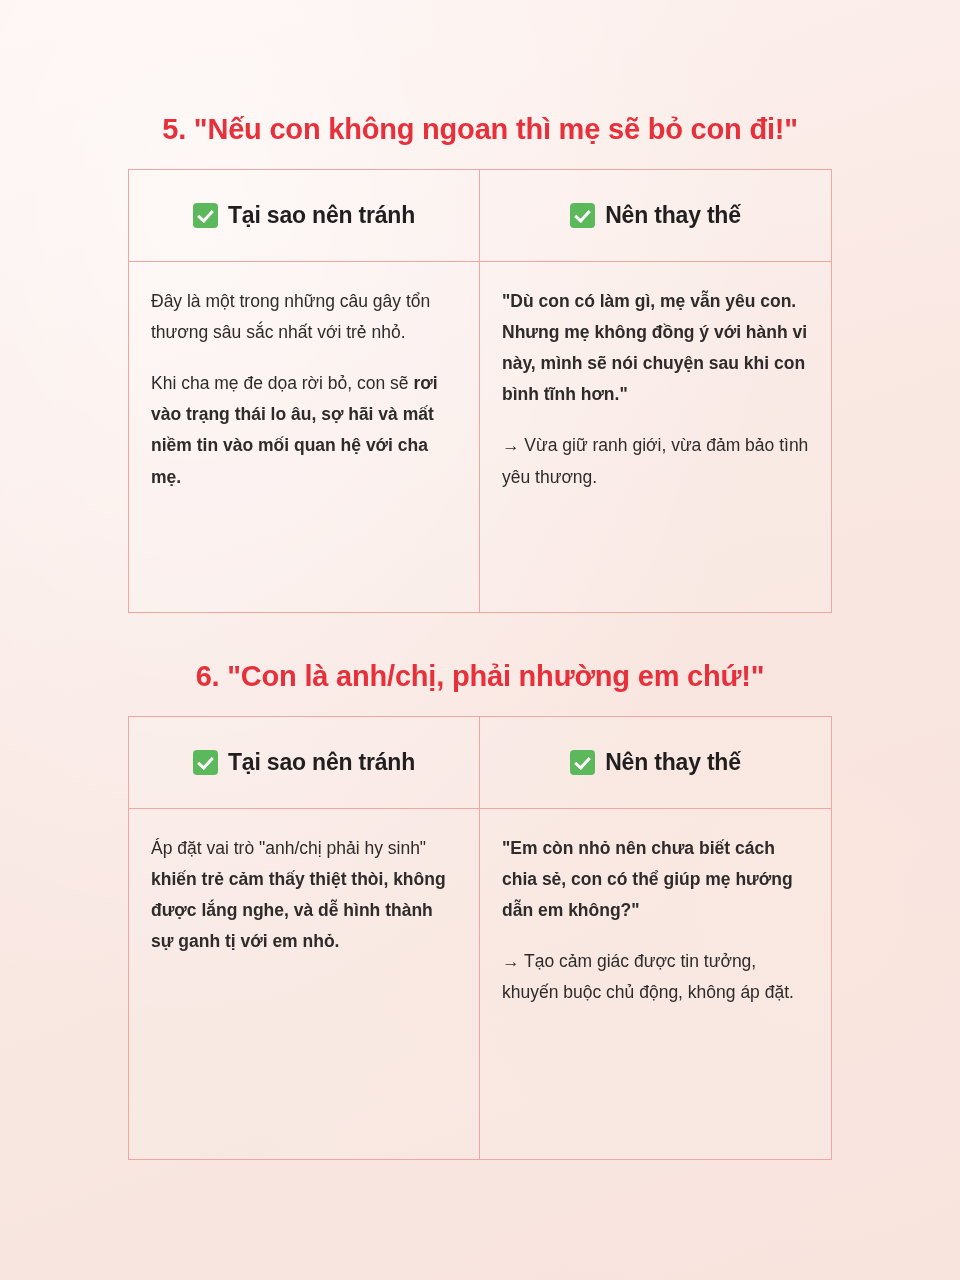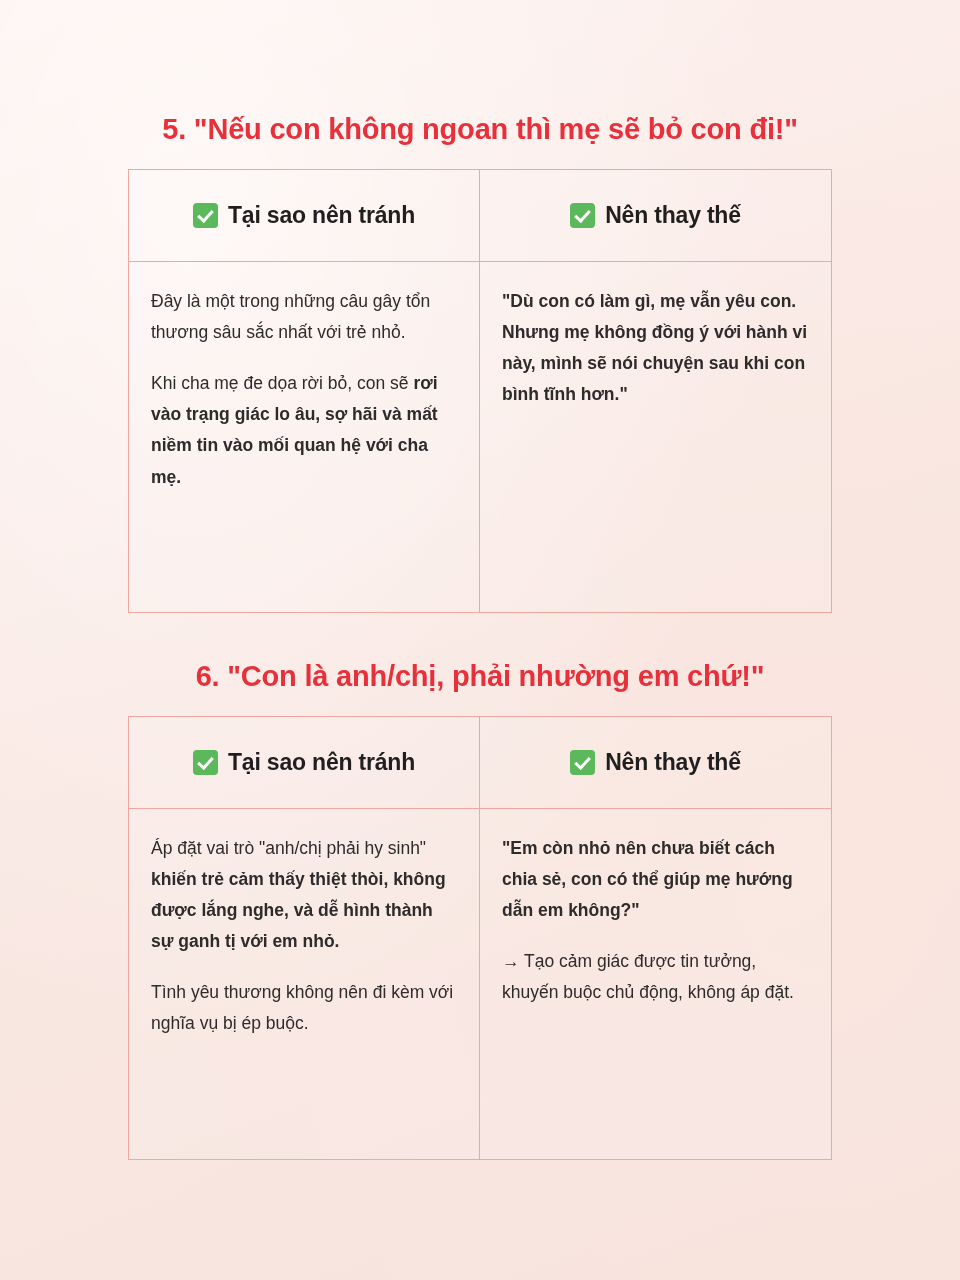--- a/index.html
+++ b/index.html
@@ -119,46 +119,46 @@
   <div class="section section-1 s1">
     <h2 class="section-title">5. "Nếu con không ngoan thì mẹ sẽ bỏ con đi!"</h2>
     <div class="table">
       <div class="col left">
         <div class="col-head">
           <span class="check"></span>
           <span class="col-head-label">Tại sao nên tránh</span>
         </div>
         <div class="col-body">
             <p><span>Đây là một trong những câu gây tổn thương sâu sắc nhất với trẻ nhỏ.</span></p>
-            <p><span>Khi cha mẹ đe dọa rời bỏ, con sẽ </span><span class="b">rơi vào trạng giác lo âu, sợ hãi và mất niềm tin vào mối quan hệ với cha mẹ.</span></p>
+            <p><span>Khi cha mẹ đe dọa rời bỏ, con sẽ </span><span class="b">rơi vào trạng thái lo âu, sợ hãi và mất niềm tin vào mối quan hệ với cha mẹ.</span></p>
           </div>
       </div>
       <div class="col right">
         <div class="col-head">
           <span class="check"></span>
           <span class="col-head-label">Nên thay thế</span>
         </div>
         <div class="col-body">
             <p><span class="b">"Dù con có làm gì, mẹ vẫn yêu con. Nhưng mẹ không đồng ý với hành vi này, mình sẽ nói chuyện sau khi con bình tĩnh hơn."</span></p>
+            <p class="arrow-para"><span>→ Vừa giữ ranh giới, vừa đảm bảo tình yêu thương.</span></p>
           </div>
       </div>
     </div>
   </div>
 
   <div class="section section-2 s2">
     <h2 class="section-title">6. "Con là anh/chị, phải nhường em chứ!"</h2>
     <div class="table">
       <div class="col left">
         <div class="col-head">
           <span class="check"></span>
           <span class="col-head-label">Tại sao nên tránh</span>
         </div>
         <div class="col-body">
             <p><span>Áp đặt vai trò "anh/chị phải hy sinh" </span><span class="b">khiến trẻ cảm thấy thiệt thòi, không được lắng nghe, và dễ hình thành sự ganh tị với em nhỏ.</span></p>
-            <p><span>Tình yêu thương không nên đi kèm với nghĩa vụ bị ép buộc.</span></p>
           </div>
       </div>
       <div class="col right">
         <div class="col-head">
           <span class="check"></span>
           <span class="col-head-label">Nên thay thế</span>
         </div>
         <div class="col-body">
             <p><span class="b">"Em còn nhỏ nên chưa biết cách chia sẻ, con có thể giúp mẹ hướng dẫn em không?"</span></p>
             <p class="arrow-para"><span>→ Tạo cảm giác được tin tưởng, khuyến buộc chủ động, không áp đặt.</span></p>

